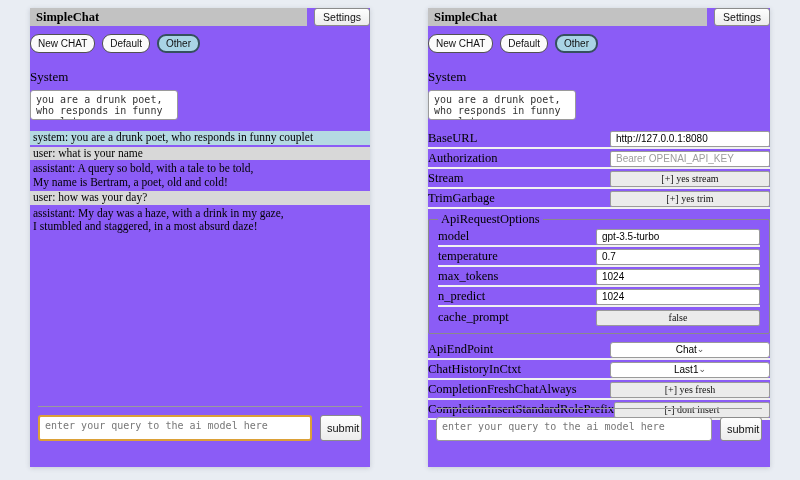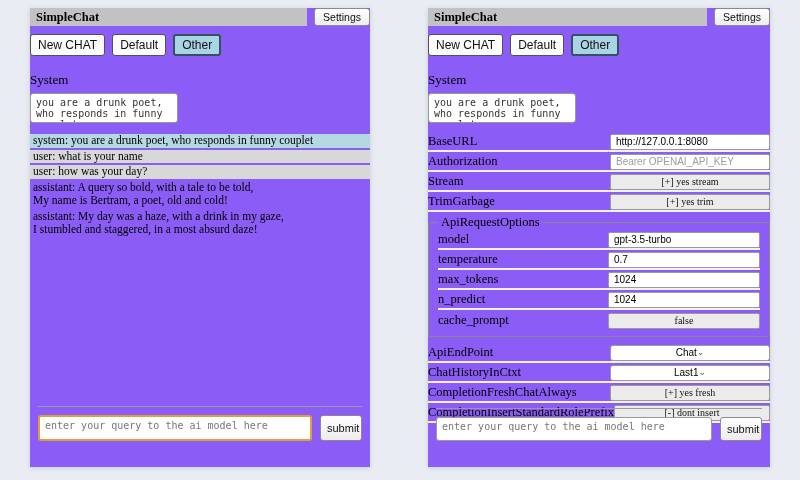--- a/index.html
+++ b/index.html
@@ -24,22 +24,22 @@
     font-family:"Liberation Serif", serif; font-weight:bold; font-size:12.5px;
     display:flex; align-items:center; padding:2px 6px; height:18px;
   }
   .std-btn {
     font-family:"Liberation Sans", sans-serif; font-size:10.5px; color:#111;
     background: linear-gradient(#fefefe,#ececec);
     border:1px solid #8b8b8b; border-radius:3px; padding:1px 8px; cursor:pointer;
   }
   .tabs { margin-top:8px; display:flex; gap:7px; }
   .tab {
-    font-size:12px; padding:2px 7px; cursor:pointer;
-    background:#fbfbfb; border:1.5px solid #515151; border-radius:3px; color:#111;
+    font-size:10px; padding:2px 7px; cursor:pointer;
+    background:#fbfbfb; border:1.5px solid #515151; border-radius:9px; color:#111;
   }
   .tab.active {
     background: var(--active-tab-bg, #a9d4e5);
     border:2px solid var(--active-tab-border, #35505e);
   }
   .sys-row { margin-top:13px; display:flex; gap:5px; align-items:flex-start;flex-direction:column; }
   .sys-label { font-family:"Liberation Serif", serif; font-size:13px; padding-top:3px; }
   textarea {
     resize:none; outline:none;
     font-family:"DejaVu Sans Mono", monospace; font-size:10px; color:#333;
@@ -94,21 +94,21 @@
     font-size:10px; padding:0 5px; color:#000;
   }
   .chev { font-size:9px; color:#555; line-height:1; }
   fieldset.aro {
     border:1px solid #8a8a8a; border-radius:2px;
     margin:3px 0 7px 0; padding:1px 9px 5px 9px;
   }
   fieldset.aro legend {
     font-family:"Liberation Serif", serif; font-size:12.5px; padding:0 3px;
   }
-  fieldset.aro .sctrl-input, fieldset.aro .sctrl-btn { width:152px; }
+  fieldset.aro .sctrl-input, fieldset.aro .sctrl-btn { width:164px; }
 </style>
 </head>
 <body>
 
 <div class="panel panel-left">
   <div class="hdr">
     <div class="titlebar">SimpleChat</div>
     <button class="std-btn">Settings</button>
   </div>
 
@@ -119,25 +119,25 @@
   </div>
 
   <div class="sys-row">
     <span class="sys-label">System</span>
     <textarea class="sys-ta" style="">you are a drunk poet, who responds in funny couplet</textarea>
   </div>
 
   <div class="messages">
     <div class="msg msg-system">system: you are a drunk poet, who responds in funny couplet</div>
     <div class="msg msg-user">user: what is your name</div>
-    <div class="msg msg-user">user: how was your day?</div>
     <div class="msg">
       <div>assistant: A query so bold, with a tale to be told,</div>
       <div>My name is Bertram, a poet, old and cold!</div>
     </div>
+    <div class="msg msg-user">user: how was your day?</div>
     <div class="msg">
       <div>assistant: My day was a haze, with a drink in my gaze,</div>
       <div>I stumbled and staggered, in a most absurd daze!</div>
     </div>
   </div>
 
   <div class="composer">
     <hr>
     <div class="composer-row">
       <textarea class="query-ta focused" placeholder="enter your query to the ai model here" style=""></textarea>

